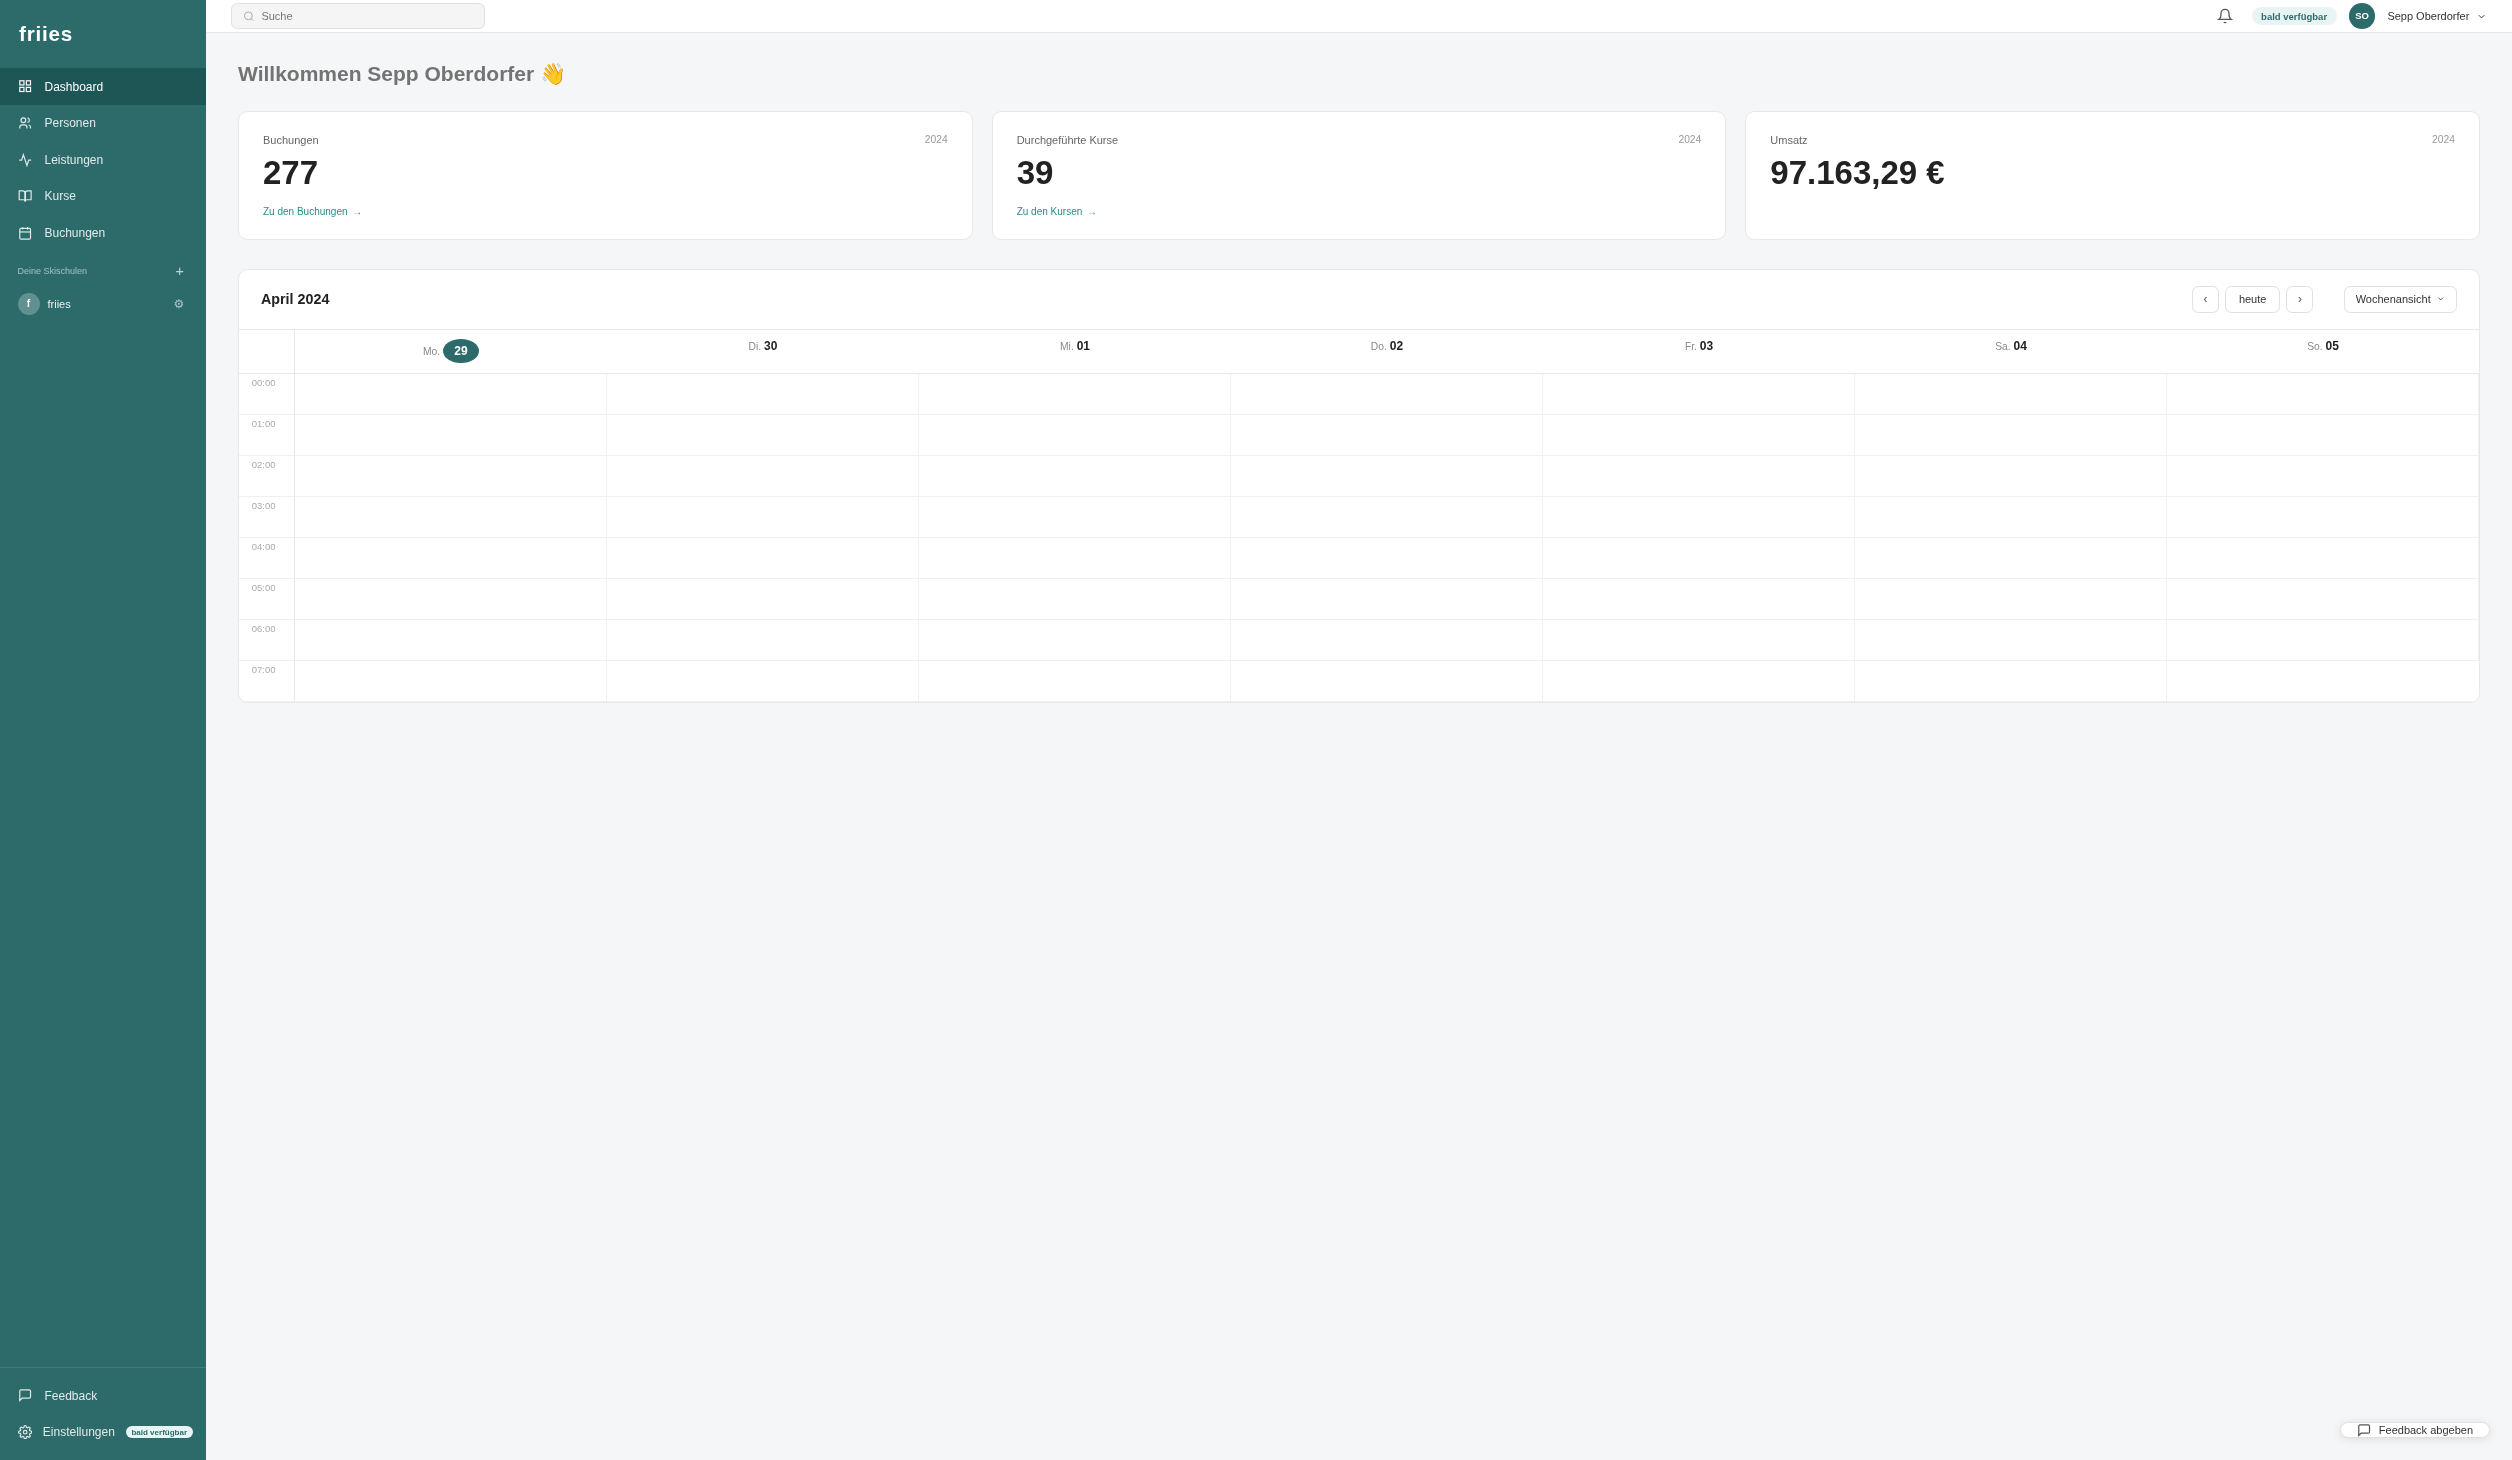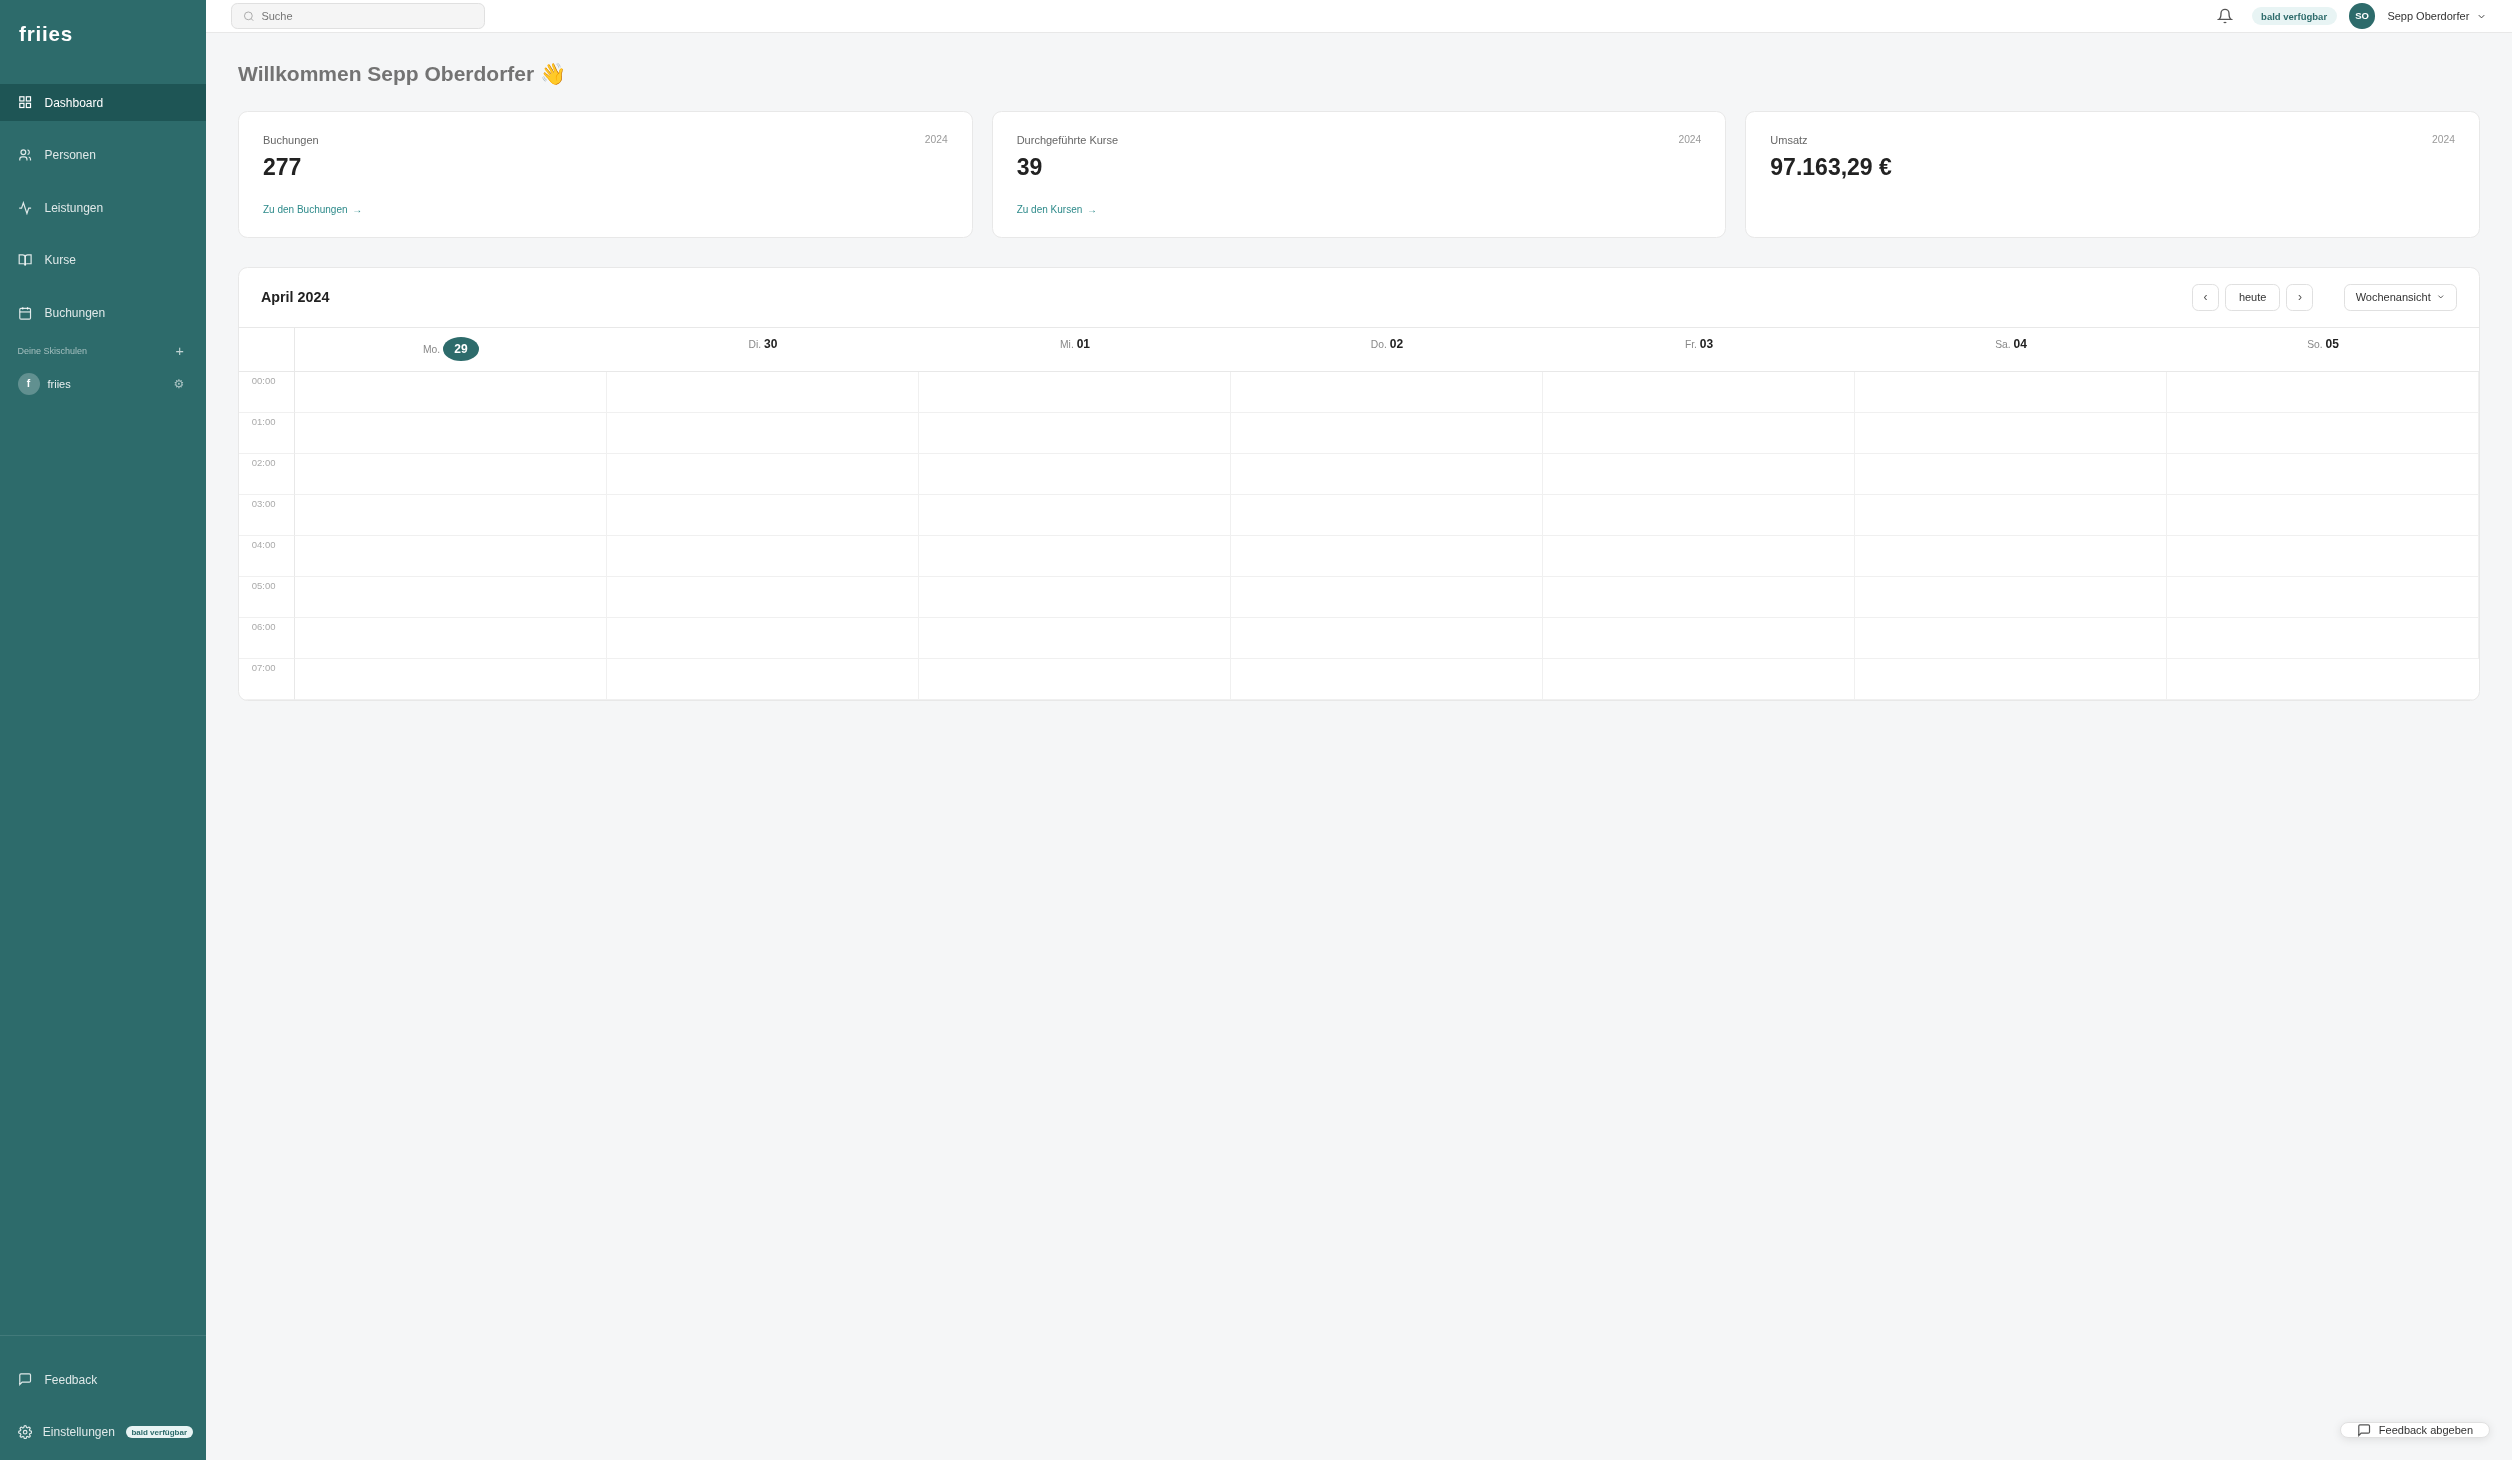--- a/index.html
+++ b/index.html
@@ -30,21 +30,20 @@
       display: flex;
       align-items: center;
       gap: 11px;
       padding: 10.3px 17.5px;
       cursor: pointer;
       font-size: 12px;
       font-weight: 500;
       color: rgba(255,255,255,0.85);
       border-radius: 0;
       transition: background 0.15s;
-      margin-top: 16px;
     }
     .sidebar-item.active { background: #1e5555; color: white; }
     .sidebar-item .icon { width: 16px; height: 16px; display: flex; align-items: center; justify-content: center; }
 
     .sidebar-section-label {
       padding: 11px 17.5px 4.8px;
       font-size: 9px;
       color: rgba(255,255,255,0.55);
       text-transform: none;
       display: flex;
@@ -219,24 +218,24 @@
     .stat-card-label {
       font-size: 11px;
       color: #666;
       font-weight: 500;
     }
     .stat-card-year {
       font-size: 10.3px;
       color: #999;
     }
     .stat-card-value {
-      font-size: 23px;
+      font-size: 33px;
       font-weight: 700;
       color: #222;
-      margin-bottom: 23px;
+      margin-bottom: 14px;
     }
     .stat-card-link {
       display: flex;
       align-items: center;
       gap: 4.8px;
       color: #2d8a8a;
       font-size: 10px;
       font-weight: 500;
       cursor: pointer;
       text-decoration: none;

